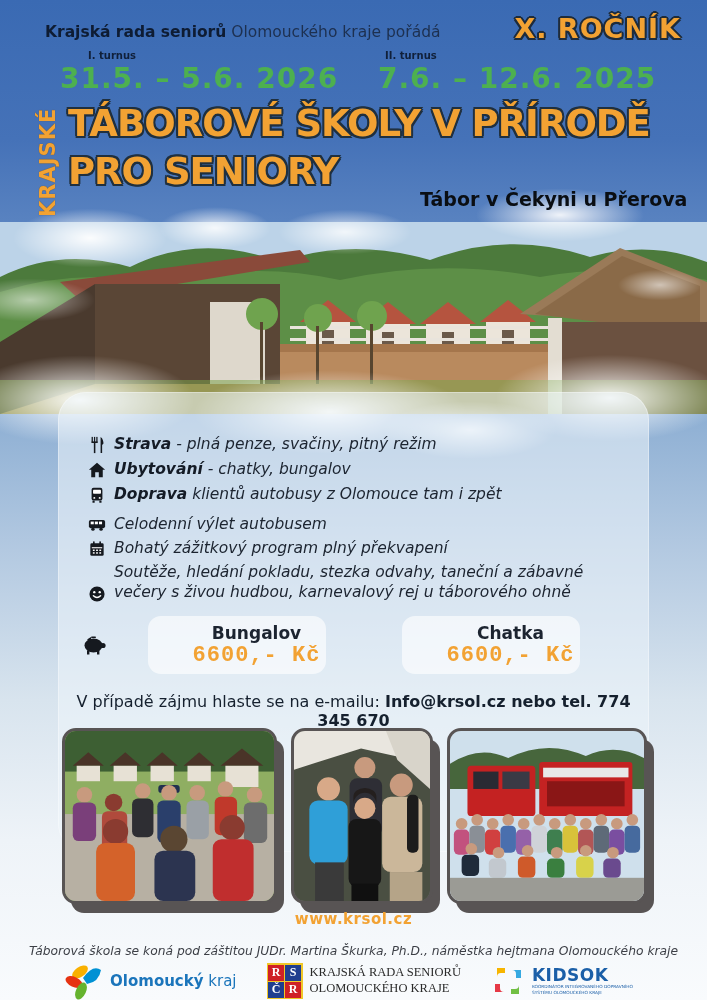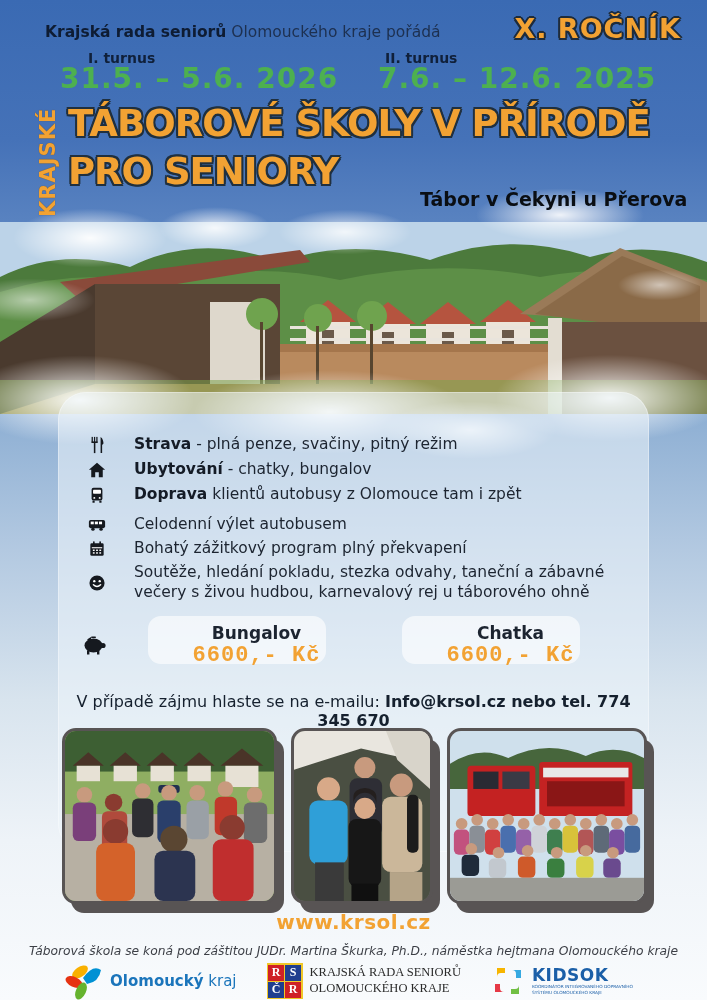--- a/index.html
+++ b/index.html
@@ -23,65 +23,65 @@
       radial-gradient(ellipse 160px 60px at 610px 398px, rgba(255,255,255,.92), rgba(255,255,255,0) 72%),
       radial-gradient(ellipse 120px 40px at 470px 430px, rgba(255,255,255,.8),  rgba(255,255,255,0) 72%),
       radial-gradient(ellipse 90px 30px  at 30px 300px,  rgba(255,255,255,.55), rgba(255,255,255,0) 72%);
   }
 
   
   .organizer { position:absolute; left:45px; top:23px; font-size:15.5px; color:#1d3050; white-space:nowrap; }
   .organizer b { color:#0e1c33; }
   .edition { position:absolute; right:26px; top:13px; font-size:27px; font-weight:800; letter-spacing:1px; color:#f2a233; white-space:nowrap;
     text-shadow:-2px 0 0 #1e2c3c,2px 0 0 #1e2c3c,0 -2px 0 #1e2c3c,0 2px 0 #1e2c3c,-1.5px -1.5px 0 #1e2c3c,1.5px -1.5px 0 #1e2c3c,-1.5px 1.5px 0 #1e2c3c,1.5px 1.5px 0 #1e2c3c; }
-  .turnus { position:absolute; top:50px; font-size:14px; font-weight:700; color:#10203a; }
+  .turnus { position:absolute; top:50px; font-size:10px; font-weight:700; color:#10203a; }
   .t1 { left:88px; } .t2 { left:385px; }
   .dates { position:absolute; top:62px; font-size:28px; font-weight:800; letter-spacing:1px; color:#4db050; white-space:nowrap; }
   .d1 { left:60px; } .d2 { left:378px; }
 
   
   .title-vertical { position:absolute; left:36px; top:106px; height:112px; writing-mode:vertical-rl; transform:rotate(180deg);
     font-size:21px; font-weight:800; letter-spacing:1px; color:#f2a233; text-align:center;
     text-shadow:0 0 1px #6b4a10; }
   .title-line { position:absolute; left:68px; font-size:37px; font-weight:800; letter-spacing:-1px; color:#f2a233; white-space:nowrap;
     text-shadow:-2px 0 0 #20303f,2px 0 0 #20303f,0 -2px 0 #20303f,0 2px 0 #20303f,-1.6px -1.6px 0 #20303f,1.6px -1.6px 0 #20303f,-1.6px 1.6px 0 #20303f,1.6px 1.6px 0 #20303f; }
   .tl1 { top:102px; } .tl2 { top:150px; }
   .location { position:absolute; left:420px; top:188px; font-size:19px; font-weight:700; color:#0a0e13; white-space:nowrap; }
 
   
   .panel { position:absolute; left:58px; top:392px; width:591px; height:460px; border-radius:28px;
     background:rgba(238,245,251,0.55); box-shadow:0 0 0 1px rgba(255,255,255,0.35) inset; }
 
-  .feature { position:absolute; left:30px; display:flex; align-items:center; gap:28px; width:540px; }
+  .feature { position:absolute; left:30px; display:flex; align-items:flex-end; gap:8px; width:540px;font-style:italic; }
   .feature .fi { flex:0 0 18px; width:18px; height:18px; margin-top:1px; }
   .feature .ft { font-size:15.5px; color:#1c2430; line-height:1.32; }
   .feature .ft b { font-weight:700; color:#141b26; }
   .f1 { top:42px; } .f2 { top:67px; } .f3 { top:92px; }
   .f4 { top:122px; } .f5 { top:146px; } .f6 { top:170px; }
 
   .piggy { position:absolute; left:24px; top:242px; width:24px; height:22px; }
-  .price-card { position:absolute; top:224px; width:178px; height:48px; border-radius:13px;
+  .price-card { position:absolute; top:224px; width:178px; height:58px; border-radius:13px;
     background:rgba(255,255,255,0.62); text-align:center; padding-top:7px;padding-left:39px; }
   .pc1 { left:90px; } .pc2 { left:344px; }
   .price-card .pl { font-size:17px; font-weight:600; color:#1c2430; }
   .price-card .pv { font-size:22px; font-weight:800; color:#f2a233; letter-spacing:1px;font-family:Liberation Mono, monospace; }
 
   .contact { position:absolute; left:0; top:300px; width:100%; text-align:center; font-size:16px; color:#15202e; }
   .contact b { font-weight:700; }
 
   
   .photos { position:absolute; left:62px; top:728px; width:586px; display:flex; gap:14px; }
   .photo { height:176px; border-radius:14px; overflow:hidden; border:3px solid #585454;
     box-shadow:8px 10px 0 -1px #585454; background:#777; }
   .p1 { width:215px; } .p2 { width:142px; } .p3 { width:200px; }
   .photo svg { display:block; width:100%; height:100%; }
 
   
   .website { position:absolute; left:0; top:910px; width:100%; text-align:center;
-    font-size:20px; font-weight:800; color:#f2a233; letter-spacing:.5px; }
+    font-size:15px; font-weight:800; color:#f2a233; letter-spacing:.5px; }
   .patronage { position:absolute; left:0; top:944px; width:100%; text-align:center; font-size:12.3px; color:#3c3f46;font-style:italic; }
   .logos { position:absolute; left:0; top:962px; width:100%; display:flex; justify-content:center; align-items:center; gap:30px; }
   .logo { display:flex; align-items:center; gap:7px; }
   .olk-text { font-size:15px; color:#1b75bb; white-space:nowrap; }
   .olk-text b { font-weight:800; }
   .rscr-grid { display:grid; grid-template-columns:16px 16px; grid-template-rows:16px 16px; gap:1px;
     background:#f0c728; padding:1.5px; }
   .rscr-cell { display:flex; align-items:center; justify-content:center;
     font-family:"Liberation Serif","DejaVu Serif",serif; font-size:12px; font-weight:700; color:#fff; }
   .c-red { background:#cf2026; } .c-blue { background:#203e8f; }

